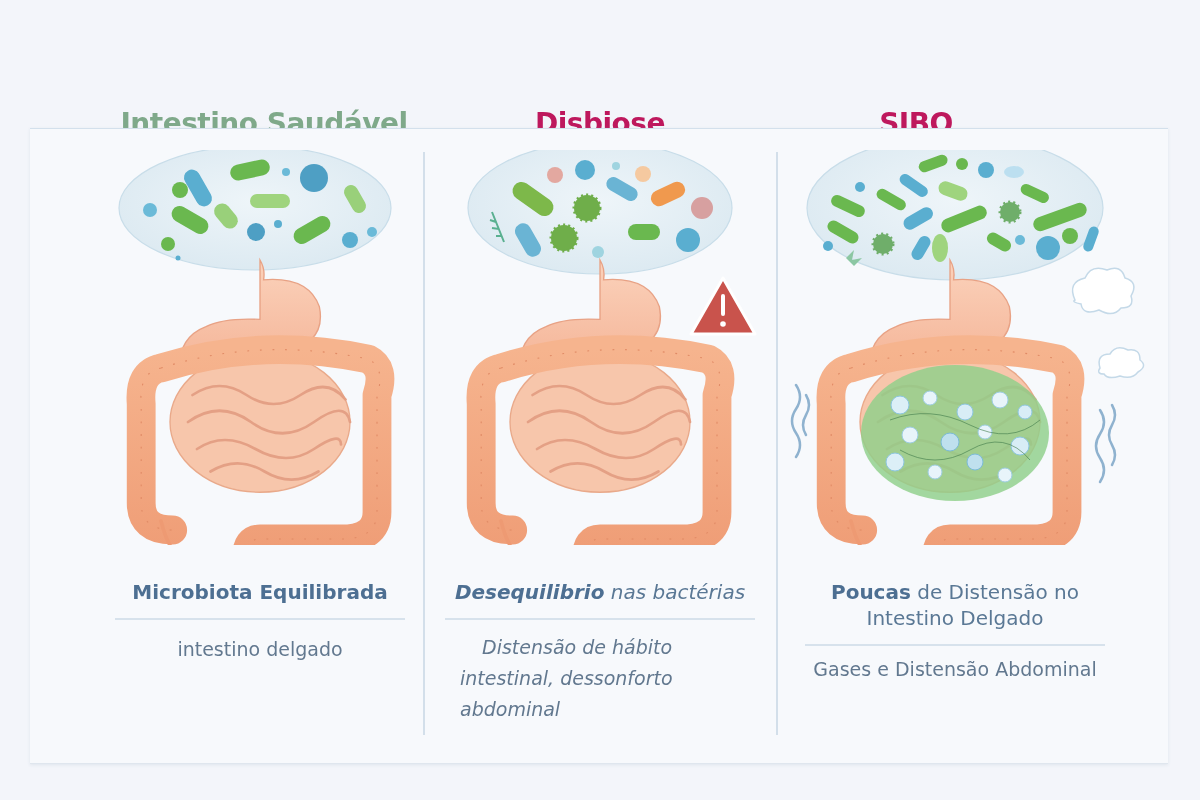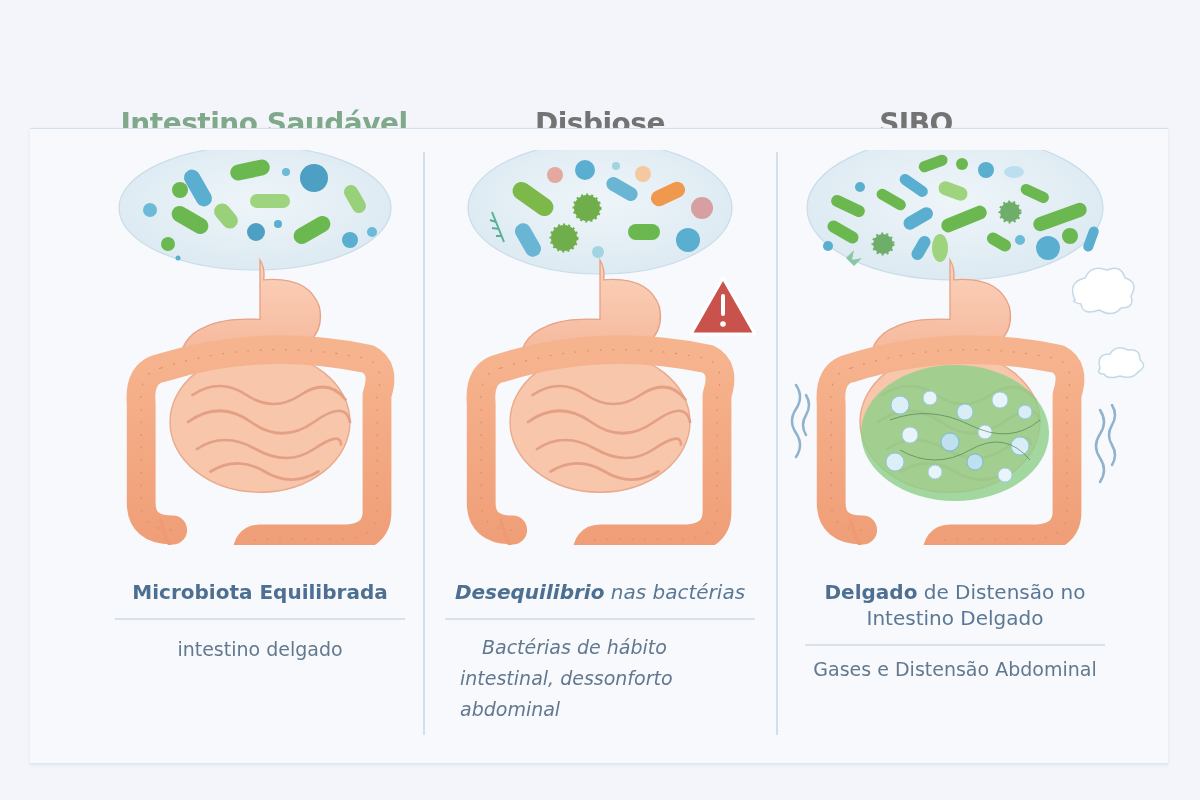--- a/index.html
+++ b/index.html
@@ -7,21 +7,21 @@
     width:1200px; height:800px; overflow:hidden;
     background:#f3f5fa;
     font-family:"DejaVu Sans", sans-serif;
     position:relative;
   }
   .title {
     position:absolute; top:80px; font-size:28px; font-weight:bold;
     text-align:center; letter-spacing:-0.5px;margin-top:27px;
   }
   .title.green { color:#7fa98a; }
-  .title.blue { color:#737373; }
+  .title.blue { color:#be185d; }
   .panel {
     position:absolute; left:30px; top:128px; width:1138px; height:634px;
     background:#f7f9fc;
     border-top:1.5px solid #d3e0ec;
     border-bottom:1.5px solid #dfe6ee;
     box-shadow:0 1px 3px rgba(180,195,210,0.3);
   }
   .vdiv {
     position:absolute; top:152px; height:583px; width:1.5px; background:#d3dfea;
   }
@@ -196,26 +196,26 @@
   <div class="cap-line" style="width:290px;margin-top:14px;"></div>
   <div class="cap-text" style="margin-top:14px;">
     <div>intestino delgado</div>
   </div>
 </div>
 
 <div class="caption" style="left:440px;top:580px;width:320px;font-style:italic;">
   <div class="cap-title"><b>Desequilibrio</b><span> nas bactérias</span></div>
   <div class="cap-line" style="width:310px;margin-top:14px;"></div>
   <div class="cap-text" style="margin-top:12px;text-align:left;padding-left:20px;">
-    <div style="padding-left:22px;">Bactérias de hábito</div>
+    <div style="padding-left:22px;">Distensão de hábito</div>
     <div>intestinal, dessonforto</div>
     <div>abdominal</div>
   </div>
 </div>
 
 <div class="caption" style="left:790px;top:580px;width:330px;">
-  <div class="cap-title"><b>Delgado</b><span> de Distensão no</span></div>
+  <div class="cap-title"><b>Poucas</b><span> de Distensão no</span></div>
   <div class="cap-title" style="margin-top:2px;">Intestino Delgado</div>
   <div class="cap-line" style="width:300px;margin-top:14px;"></div>
   <div class="cap-text" style="margin-top:8px;">
     <div>Gases e Distensão Abdominal</div>
   </div>
 </div>
 
 </body></html>

